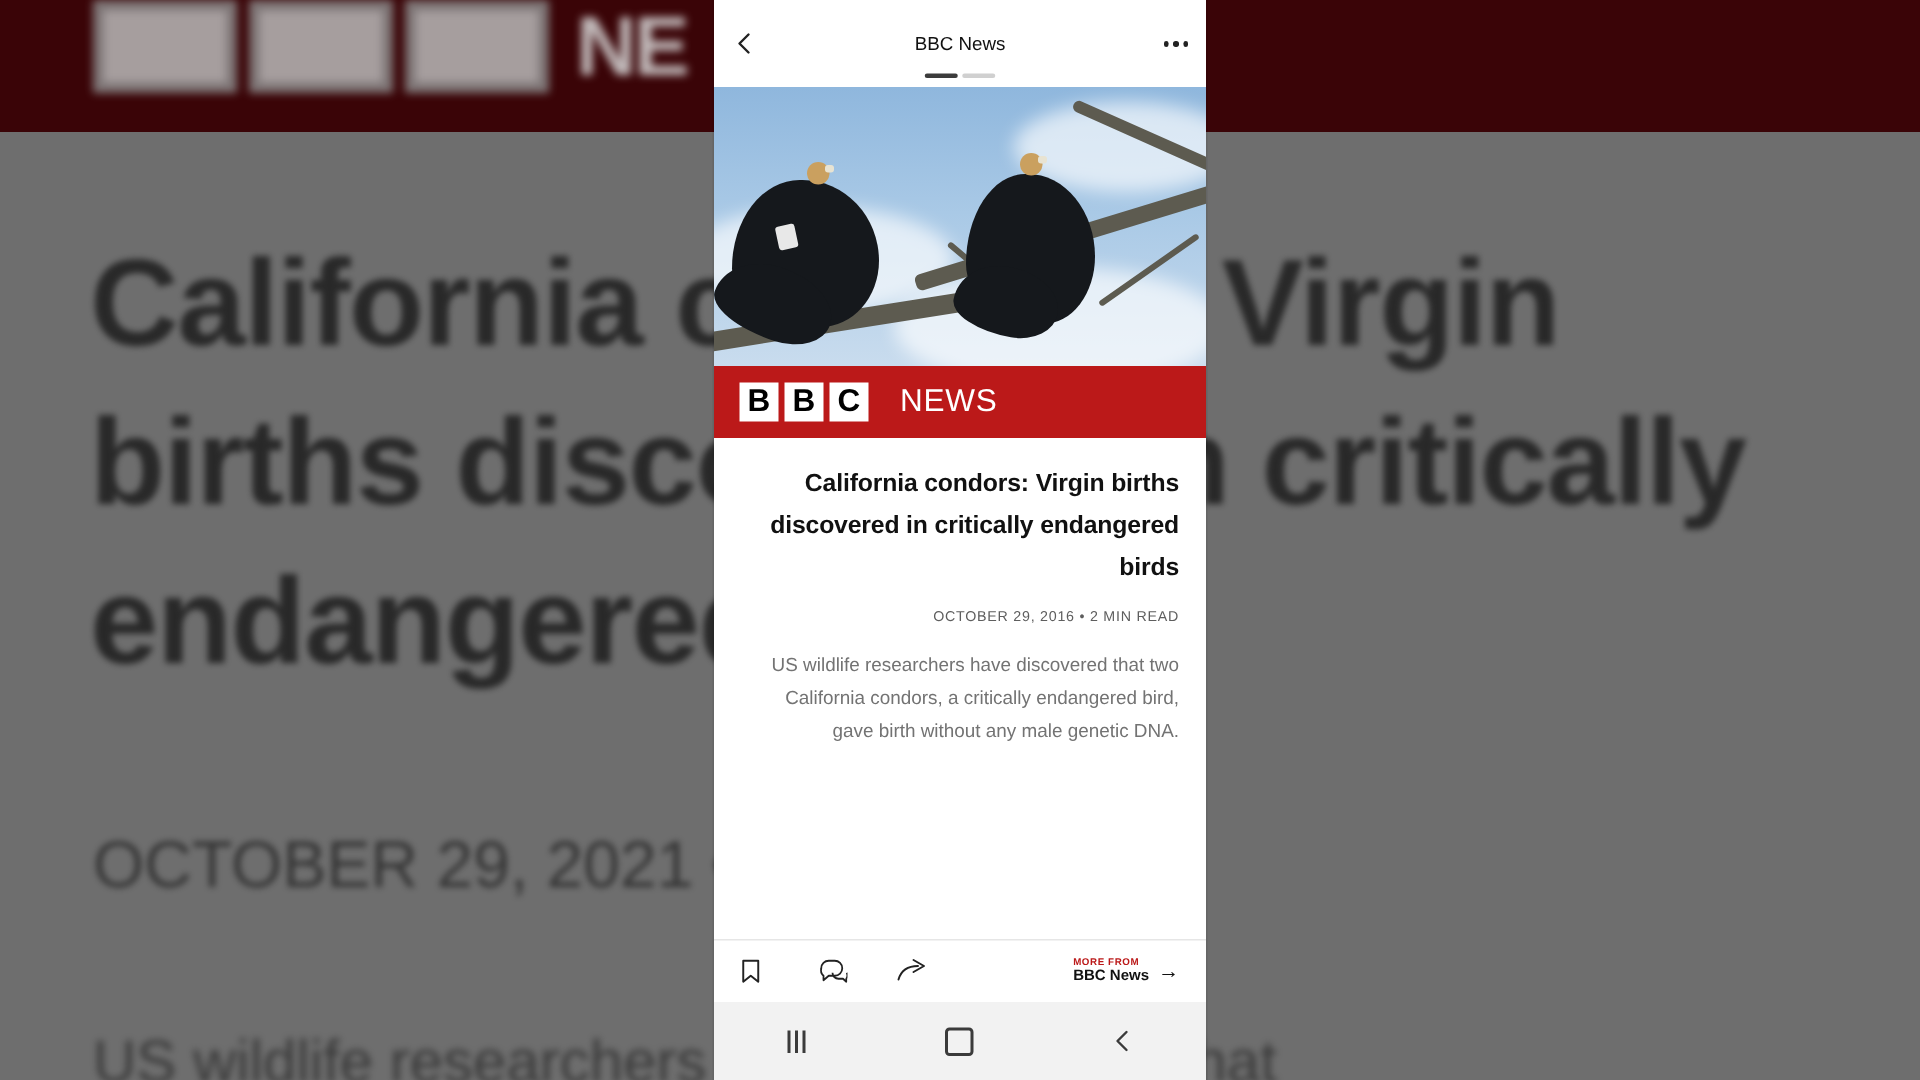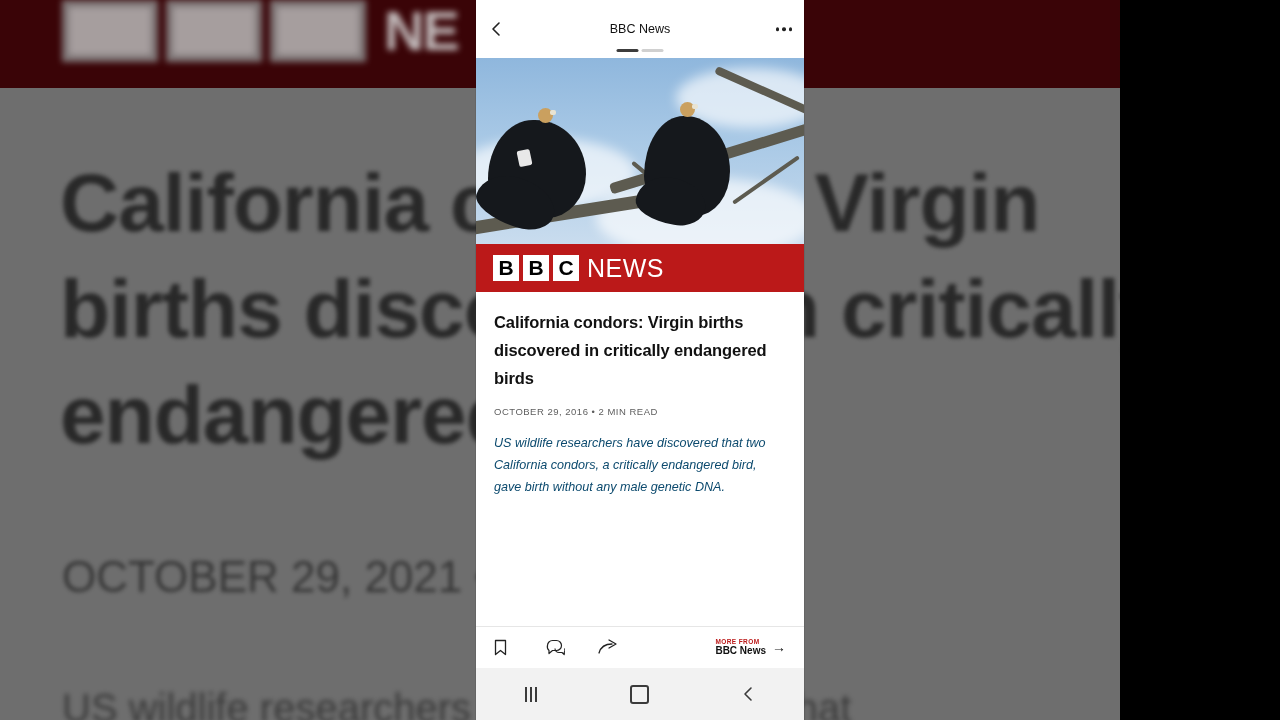--- a/index.html
+++ b/index.html
@@ -7,21 +7,21 @@
     padding: 0;
     width: 1280px;
     height: 720px;
     overflow: hidden;
     background: #000;
     font-family: "Liberation Sans", sans-serif;
   }
 
   #stage {
     position: relative;
-    width: 1120px;
+    width: 1280px;
     height: 720px;
     overflow: hidden;
   }
 
   
   .bg {
     position: absolute;
     inset: 0;
     background: #6e6e6e;
     overflow: hidden;
@@ -215,53 +215,53 @@
     background: #fff;
     color: #000;
     font-weight: bold;
     font-size: 21px;
     line-height: 26px;
     text-align: center;
     font-family: "Liberation Sans", sans-serif;
   }
   .bbcbar .newslabel {
     color: #fff;
-    font-size: 25px;
-    margin-left: 8px;
+    font-size: 21px;
+    margin-left: 21px;
     letter-spacing: .5px;
   }
 
   
   .article {
     padding: 16px 18px 0 18px;
     box-sizing: border-box;
     height: 398px;
     overflow: hidden;
     position: relative;
+    text-align: right;
   }
   .article h1 {
     margin: 0 0 14px 0;
     font-size: 16.5px;
     line-height: 1.7;
     font-weight: bold;
     color: #111;
     letter-spacing: -.1px;
   }
   .article .meta {
     font-size: 9.5px;
     color: #5e5e5e;
     letter-spacing: .5px;
     margin-bottom: 16px;
   }
   .article p {
     margin: 0 0 18px 0;
     font-size: 12.6px;
     line-height: 1.74;
-    color: #0c4a6e;
-    font-style: italic;
+    color: #737373;
   }
   .fade {
     position: absolute;
     left: 0; right: 0; bottom: 0;
     height: 26px;
     background: linear-gradient(180deg, rgba(255,255,255,0) 0%, #fff 85%);
   }
 
   
   .actionbar {

